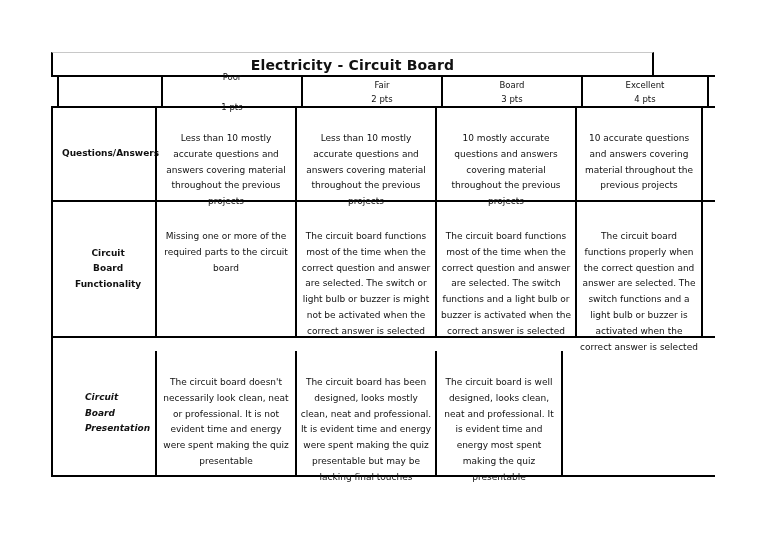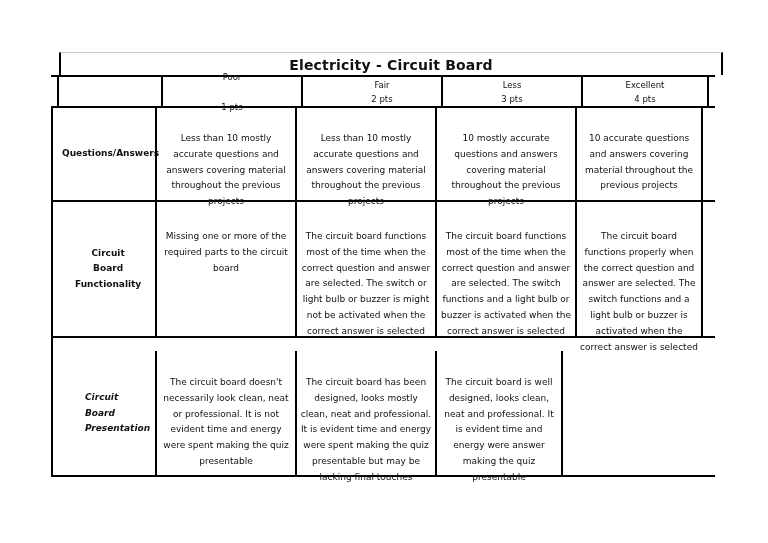--- a/index.html
+++ b/index.html
@@ -1,19 +1,19 @@
 <!DOCTYPE html>
 <html><head>
   <meta charset="utf-8">
   <style>
     html, body { margin:0; padding:0; background:#ffffff; }
     body { width:768px; height:543px; position:relative; overflow:hidden;
            font-family: "DejaVu Sans", sans-serif; color:#111; }
     .rubric { position:absolute; left:51px; top:52px; width:664px; }
-    .title-row { position:absolute; left:8px; top:0; width:664px; height:23px;
+    .title-row { position:absolute; left:0; top:0; width:603px; height:23px;
                  border-top:1px solid #c8c8c8; border-left:2px solid #000; border-right:2px solid #000;
                  box-sizing:border-box; display:flex; align-items:center; justify-content:center; }
     .title { font-size:14px; font-weight:bold; letter-spacing:0.2px; margin-top:2px; }
     .grid { position:absolute; left:0; top:23px; width:664px; }
     .row { display:flex; border-top:2px solid #000; box-sizing:border-box; }
     .row.last { border-bottom:2px solid #000; }
     .cell { box-sizing:border-box; border-left:2px solid #000; display:flex; flex-direction:column;
             align-items:center; font-size:9px; line-height:15.8px; text-align:center; }
     .cell.end { border-right:2px solid #000; }
     .c0 { width:104px; } .c1 { width:140px;gap:16px; } .c2 { width:140px;padding-left:20px; } .c3 { width:140px; } .c4 { width:128px; }
@@ -40,21 +40,21 @@
       <div class="cell c0"></div>
       <div class="cell c1">
         <span>Poor</span>
         <span>1 pts</span>
       </div>
       <div class="cell c2">
         <span>Fair</span>
         <span>2 pts</span>
       </div>
       <div class="cell c3">
-        <span>Less</span>
+        <span>Board</span>
         <span>3 pts</span>
       </div>
       <div class="cell c4 end">
         <span>Excellent</span>
         <span>4 pts</span>
       </div>
     </div>
 
     <div class="row r1">
       <div class="cell c0 label-cell" style="padding-left:9px;">Questions/Answers</div>
@@ -69,16 +69,16 @@
       <div class="cell c1 body-cell">Missing one or more of the required parts to the circuit board</div>
       <div class="cell c2 body-cell">The circuit board functions most of the time when the correct question and answer are selected. The switch or light bulb or buzzer is might not be activated when the correct answer is selected</div>
       <div class="cell c3 body-cell">The circuit board functions most of the time when the correct question and answer are selected. The switch functions and a light bulb or buzzer is activated when the correct answer is selected</div>
       <div class="cell c4 body-cell end">The circuit board functions properly when the correct question and answer are selected. The switch functions and a light bulb or buzzer is activated when the correct answer is selected</div>
     </div>
 
     <div class="row r3 last">
       <div class="cell c0 label-cell" style="padding-left:32px; padding-right:22px; justify-content:flex-start; padding-top:52px;font-style:italic;">Circuit Board Presentation</div>
       <div class="cell c1 body-cell">The circuit board doesn't necessarily look clean, neat or professional. It is not evident time and energy were spent making the quiz presentable</div>
       <div class="cell c3 body-cell">The circuit board has been designed, looks mostly clean, neat and professional. It is evident time and energy were spent making the quiz presentable but may be lacking final touches</div>
-      <div class="cell c4 body-cell end">The circuit board is well designed, looks clean, neat and professional. It is evident time and energy were answer making the quiz presentable</div>
+      <div class="cell c4 body-cell end">The circuit board is well designed, looks clean, neat and professional. It is evident time and energy most spent making the quiz presentable</div>
     </div>
   </div>
 </div>
 
 </body></html>

